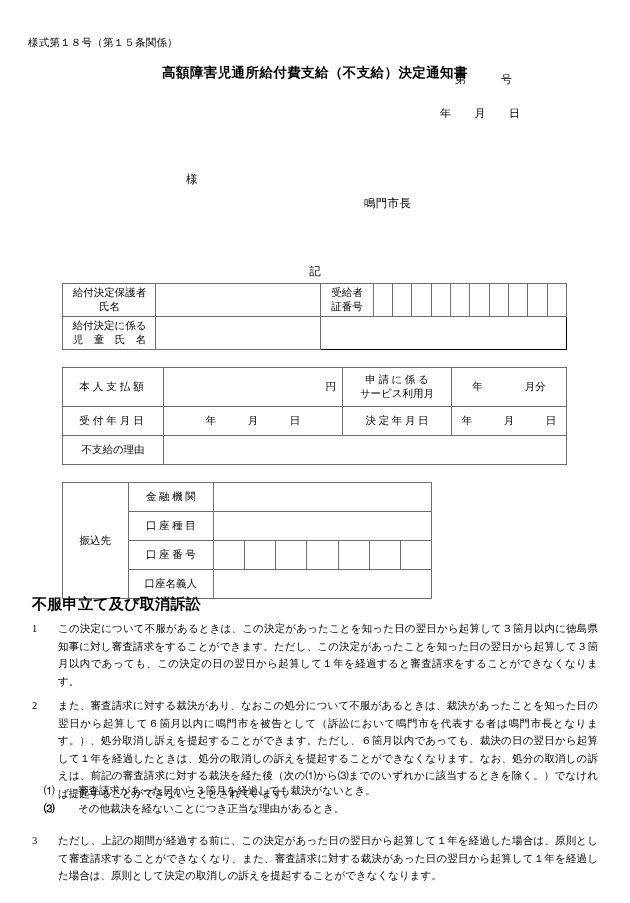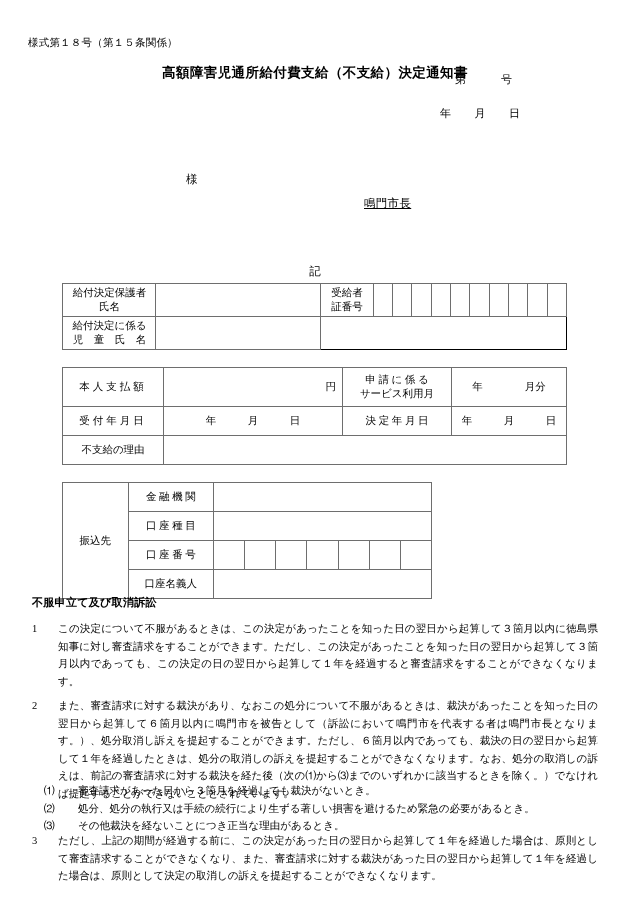--- a/index.html
+++ b/index.html
@@ -64,21 +64,20 @@
     left: 186px;
     top: 172px;
     font-size: 11.5px;
   }
   .issuer {
     position: absolute;
     left: 364px;
     top: 196px;
     font-size: 11.5px;
     letter-spacing: 0.3px;
-    text-decoration: underline;
   }
 
   
   .intro {
     position: absolute;
     left: 40px;
     top: 243px;
     width: 553px;
     font-size: 11px;
     line-height: 19px;
@@ -157,21 +156,21 @@
   .yen-right {
     text-align: right !important;
     padding-right: 6px !important;
   }
 
   
   .appeal-head {
     position: absolute;
     left: 32px;
     top: 595px;
-    font-size: 11px;
+    font-size: 15px;
     font-weight: bold;
     letter-spacing: 0.3px;
   }
   .clause {
     position: absolute;
     left: 32px;
     width: 566px;
     font-size: 10.5px;
     line-height: 17.5px;
     text-align: justify;
@@ -317,21 +316,20 @@
     <span class="txt">また、審査請求に対する裁決があり、なおこの処分について不服があるときは、裁決があったことを知った日の翌日から起算して６箇月以内に鳴門市を被告として（訴訟において鳴門市を代表する者は鳴門市長となります。）、処分取消し訴えを提起することができます。ただし、６箇月以内であっても、裁決の日の翌日から起算して１年を経過したときは、処分の取消しの訴えを提起することができなくなります。なお、処分の取消しの訴えは、前記の審査請求に対する裁決を経た後（次の⑴から⑶までのいずれかに該当するときを除く。）でなければ提起することができないこととされています。</span>
   </div>
 
   <div class="sublist">
     <div class="srow">
       <span class="snum">⑴</span>
       <span>審査請求があった日から３箇月を経過しても裁決がないとき。</span>
     </div>
     <div class="srow">
       <span class="snum">⑵</span>
-      <span>処分、処分の執行又は手続の続行により生ずる著しい損害を避けるため緊急の必要があるとき。</span>
     </div>
     <div class="srow">
       <span class="snum">⑶</span>
       <span>その他裁決を経ないことにつき正当な理由があるとき。</span>
     </div>
   </div>
 
   <div class="clause" id="clause-3">
     <span class="num">3</span>
     <span class="txt">ただし、上記の期間が経過する前に、この決定があった日の翌日から起算して１年を経過した場合は、原則として審査請求することができなくなり、また、審査請求に対する裁決があった日の翌日から起算して１年を経過した場合は、原則として決定の取消しの訴えを提起することができなくなります。</span>

